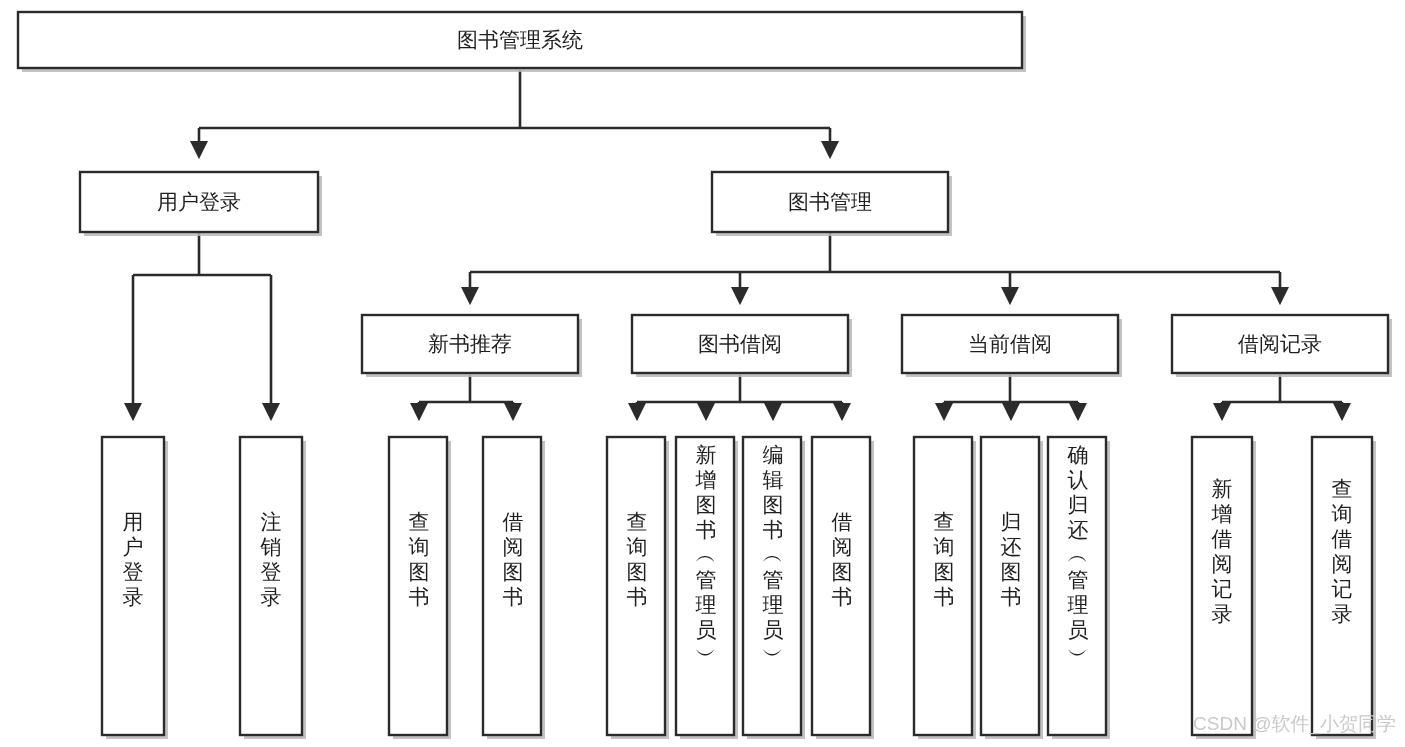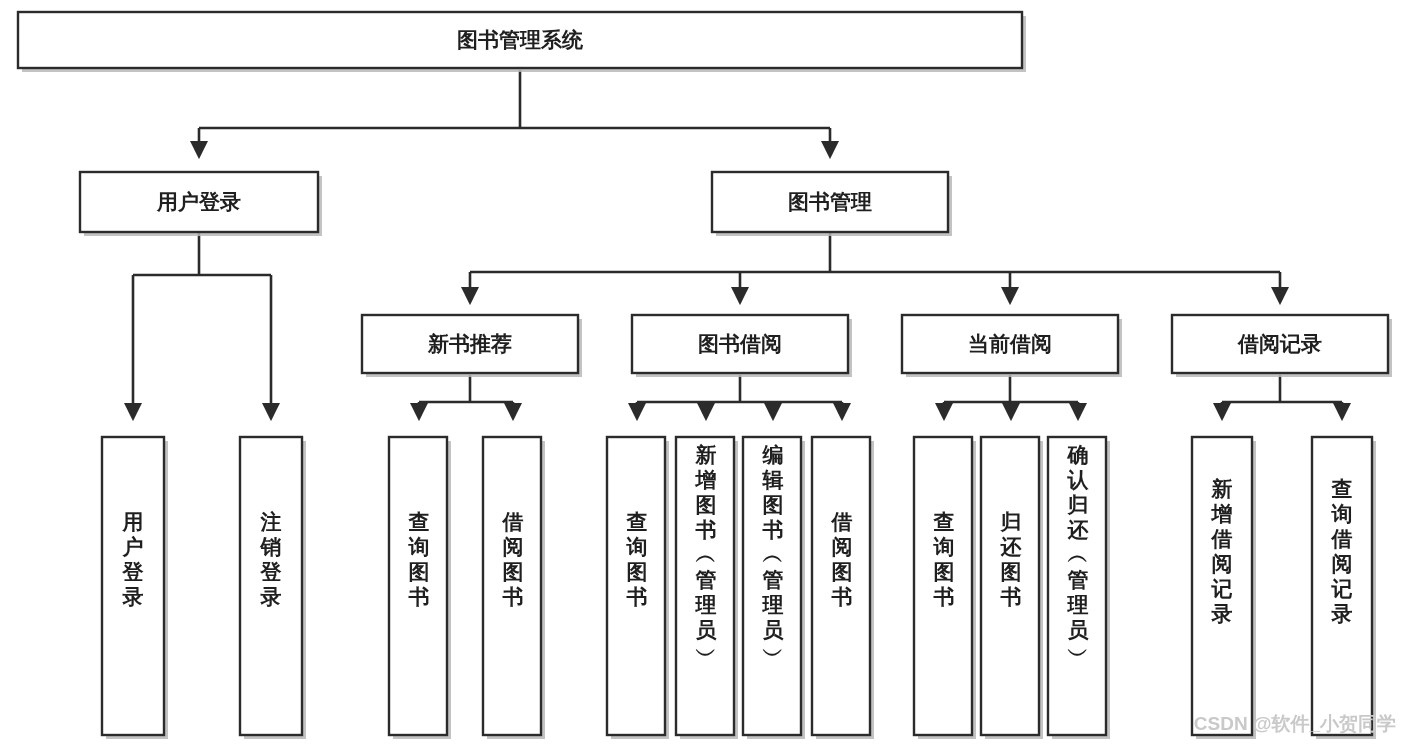--- a/index.html
+++ b/index.html
@@ -13,21 +13,20 @@
     font-family: "Liberation Sans", "DejaVu Sans", sans-serif;
     overflow: hidden;
     position: relative;
   }
   #diagram-root {
     position: absolute;
     left: 0;
     top: 0;
     width: 1226px;
     height: 747px;
-    font-weight: bold;
   }
   svg#flowchart {
     display: block;
     width: 1405px;
     height: 747px;
   }
   .node-box {
     fill: #ffffff;
     stroke: #2b2b2b;
     stroke-width: 2.4;

